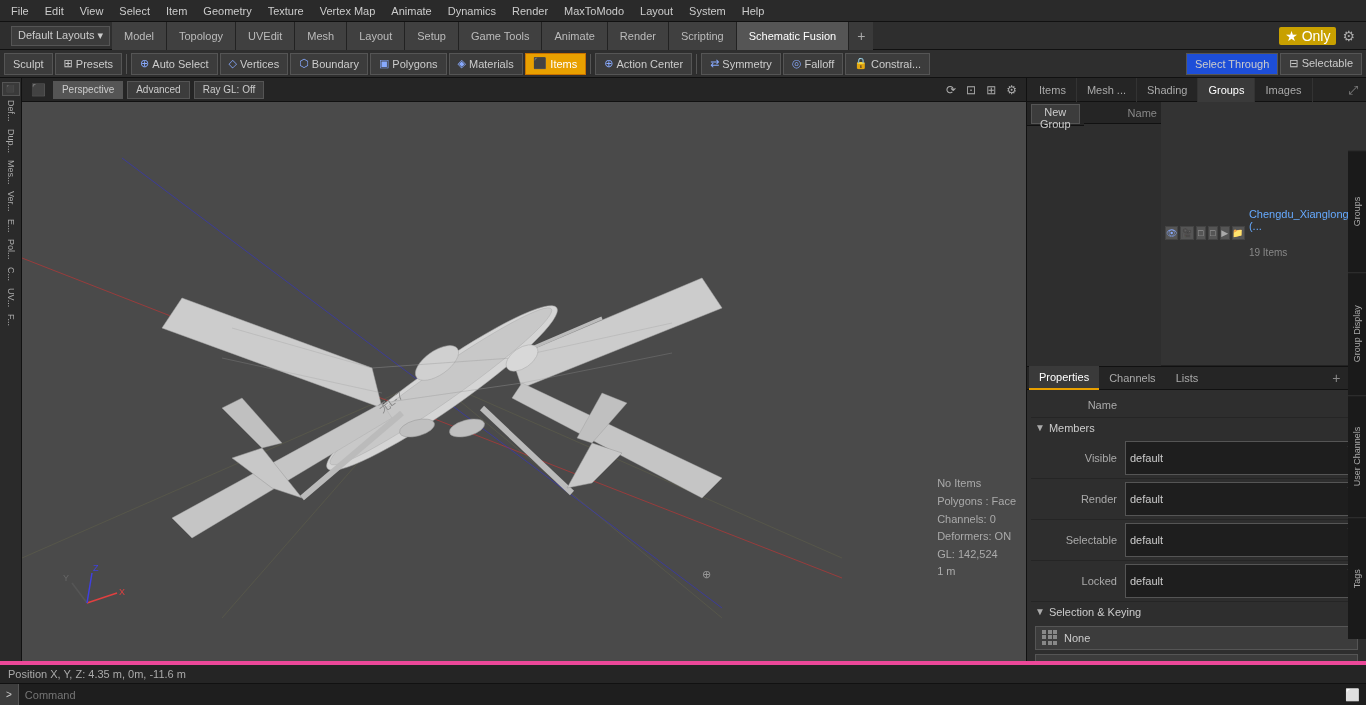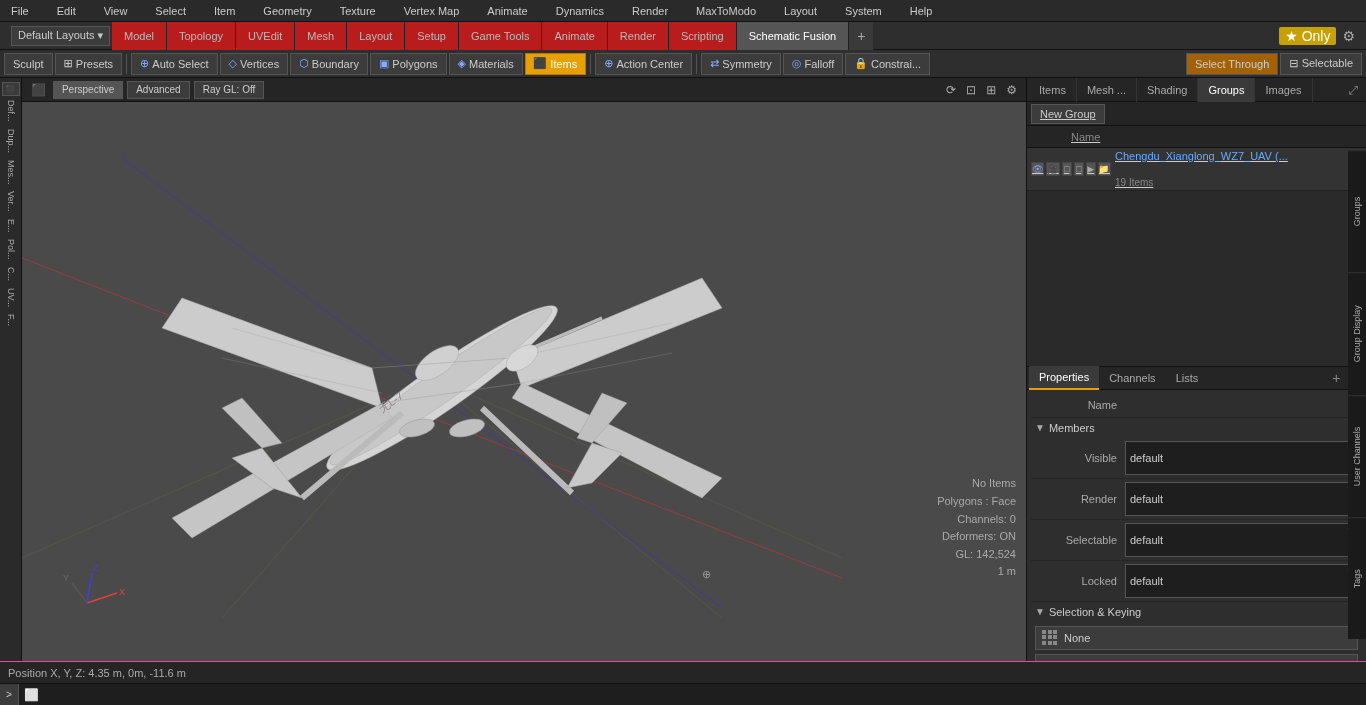--- a/index.html
+++ b/index.html
@@ -1,37 +1,37 @@
 <!DOCTYPE html>
 <html><head>
   <meta charset="utf-8">
   <style>
     * { box-sizing: border-box; margin: 0; padding: 0; }
     body { background: #3a3a3a; color: #ccc; font-family: Arial, sans-serif; font-size: 11px; width: 1366px; height: 705px; overflow: hidden; }
 
     
-    #menubar { display: flex; align-items: center; background: #2a2a2a; height: 22px; padding: 0 4px; gap: 14px; border-bottom: 1px solid #111; }
+    #menubar { display: flex; align-items: center; background: #2a2a2a; height: 22px; padding: 0 4px; gap: 2px; border-bottom: 1px solid #111; }
     .menu-item { color: #ccc; padding: 2px 7px; cursor: pointer; font-size: 11px; }
 
     
     #top-toolbar { display: flex; align-items: center; background: #2e2e2e; height: 28px; padding: 0 11px; gap: 2px; border-bottom: 1px solid #111; }
     .layout-select { background: #3c3c3c; color: #ccc; border: 1px solid #555; padding: 2px 6px; font-size: 11px; height: 20px; }
     .toolbar-spacer { flex: 1; }
     .tab-group { display: flex; gap: 0; height: 28px; }
-    .main-tab { background: #b91c1c; color: #bbb; border: none; border-right: 1px solid #222; padding: 0 12px; cursor: pointer; font-size: 11px; height: 28px; }
+    .main-tab { background: #404040; color: #bbb; border: none; border-right: 1px solid #222; padding: 0 12px; cursor: pointer; font-size: 11px; height: 28px; }
     .main-tab.active { background: #555; color: #fff; }
     .tab-add-btn { background: #3a3a3a; border: none; color: #aaa; padding: 0 8px; cursor: pointer; font-size: 14px; }
     .only-badge { background: #c8a000; color: #fff; padding: 1px 6px; font-size: 14px; border-radius: 2px; margin-left: 4px; }
     .settings-btn { background: none; border: none; color: #aaa; font-size: 14px; cursor: pointer; margin-left: 4px; }
 
     
     #items-toolbar { display: flex; align-items: center; background: #2e2e2e; height: 28px; padding: 0 4px; gap: 2px; border-bottom: 1px solid #111; }
     .tool-btn { background: #3c3c3c; color: #ccc; border: 1px solid #555; padding: 2px 8px; font-size: 11px; height: 22px; cursor: pointer; display: flex; align-items: center; gap: 3px; }
     .tool-btn.active { background: #e8a000; color: #fff; border-color: #c87000; }
-    .select-through-btn { background: #a16207; color: #ccc; border: 1px solid #555; padding: 2px 8px; font-size: 11px; height: 22px; cursor: pointer; }
+    .select-through-btn { background: #1d4ed8; color: #ccc; border: 1px solid #555; padding: 2px 8px; font-size: 11px; height: 22px; cursor: pointer; }
     .workplane-btn { background: #3c3c3c; color: #ccc; border: 1px solid #555; padding: 2px 8px; font-size: 11px; height: 22px; cursor: pointer; }
 
     
     #main-layout { display: flex; height: calc(705px - 22px - 28px - 28px - 22px); }
 
     
     #left-sidebar { width: 22px; background: #2a2a2a; border-right: 1px solid #111; display: flex; flex-direction: column; align-items: center; padding-top: 4px; gap: 1px; }
     .sidebar-tool { width: 18px; height: 14px; background: #3a3a3a; color: #aaa; font-size: 7px; cursor: pointer; display: flex; align-items: center; justify-content: center; border: 1px solid #555; }
     .sidebar-label { writing-mode: vertical-rl; text-orientation: mixed; color: #aaa; font-size: 9px; cursor: pointer; padding: 3px 1px; }
 
@@ -41,36 +41,36 @@
     
     #aircraft-container { position: absolute; top: 0; left: 0; right: 0; bottom: 0; display: flex; align-items: center; justify-content: center; }
 
     
     #viewport-toolbar { position: absolute; top: 0; left: 0; right: 0; background: rgba(30,30,30,0.85); height: 24px; display: flex; align-items: center; padding: 0 6px; gap: 4px; border-bottom: 1px solid #111; }
     .vp-btn { background: #3c3c3c; color: #ccc; border: 1px solid #555; padding: 1px 8px; font-size: 10px; height: 18px; cursor: pointer; }
     .vp-btn.active { background: #555; }
     .vp-icon-btn { background: none; border: none; color: #aaa; cursor: pointer; font-size: 12px; padding: 1px 3px; }
 
     
-    #viewport-info { position: absolute; bottom: 80px; right: 10px; text-align: right; color: #aaa; font-size: 11px; line-height: 1.6; }
-
-    
-    #status-bar { height: 22px; background: #252525; display: flex; align-items: center; padding: 0 8px; border-top: 1px solid #ec4899; font-size: 11px; color: #aaa; }
+    #viewport-info { position: absolute; bottom: 80px; right: 10px; color: #aaa; font-size: 11px; line-height: 1.6; }
+
+    
+    #status-bar { height: 22px; background: #252525; display: flex; align-items: center; padding: 0 8px; border-top: 4px solid #ec4899; font-size: 11px; color: #aaa; }
 
     
     #right-panel { width: 340px; background: #2e2e2e; border-left: 1px solid #111; display: flex; flex-direction: column; }
 
     
     #panel-tabs-row { display: flex; align-items: center; background: #252525; height: 24px; padding: 0 2px; border-bottom: 1px solid #111; }
     .panel-tab { padding: 2px 10px; color: #aaa; font-size: 11px; cursor: pointer; border-right: 1px solid #333; height: 24px; display: flex; align-items: center; }
     .panel-tab.active { background: #3a3a3a; color: #fff; }
     .panel-tab-expand { margin-left: auto; color: #888; cursor: pointer; padding: 0 6px; font-size: 12px; }
 
     
-    #groups-area { flex: 1; display: flex; flex-direction: column; overflow: hidden; text-decoration: underline; }
+    #groups-area { flex: 1; display: flex; flex-direction: row; overflow: hidden; }
 
     
     #groups-toolbar { display: flex; align-items: center; background: #252525; height: 24px; padding: 0 4px; gap: 2px; border-bottom: 1px solid #111; }
     .new-group-btn { background: #3c3c3c; color: #ccc; border: 1px solid #555; padding: 1px 8px; font-size: 11px; height: 20px; cursor: pointer; }
 
     
     #group-list-header { display: flex; align-items: center; background: #252525; height: 22px; padding: 0 4px; border-bottom: 1px solid #111; font-size: 11px; color: #888; }
     .col-icon { width: 40px; }
     .col-name { flex: 1; }
 
@@ -455,14 +455,15 @@
 </div>
 
 <div id="status-bar">
   <span>Position X, Y, Z:</span>
   &nbsp;
   <span>4.35 m, 0m, -11.6 m</span>
 </div>
 
 <div style="height:22px; background:#1e1e1e; display:flex; align-items:center; border-top: 1px solid #111; position:relative; z-index:10;">
   <button class="cmd-arrow">&gt;</button>
+  <input type="text" class="cmd-input" placeholder="Command" style="">
   <button class="cmd-clear">⬜</button>
 </div>
 
 </body></html>

